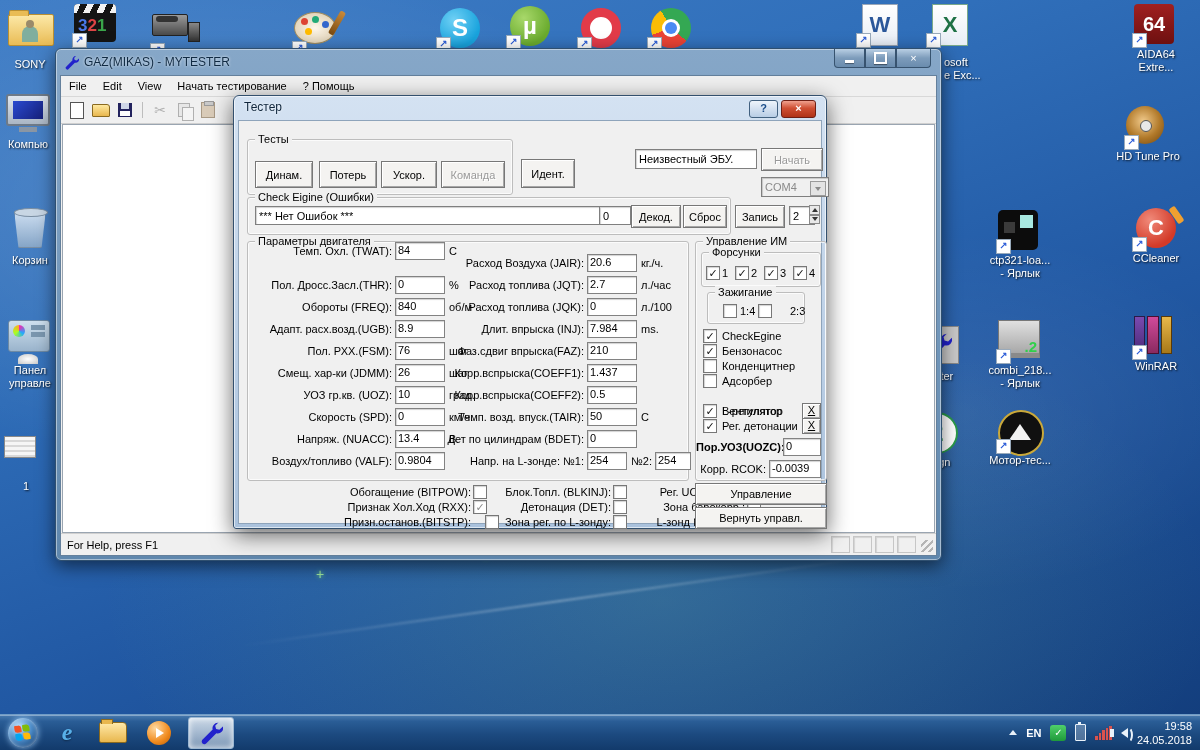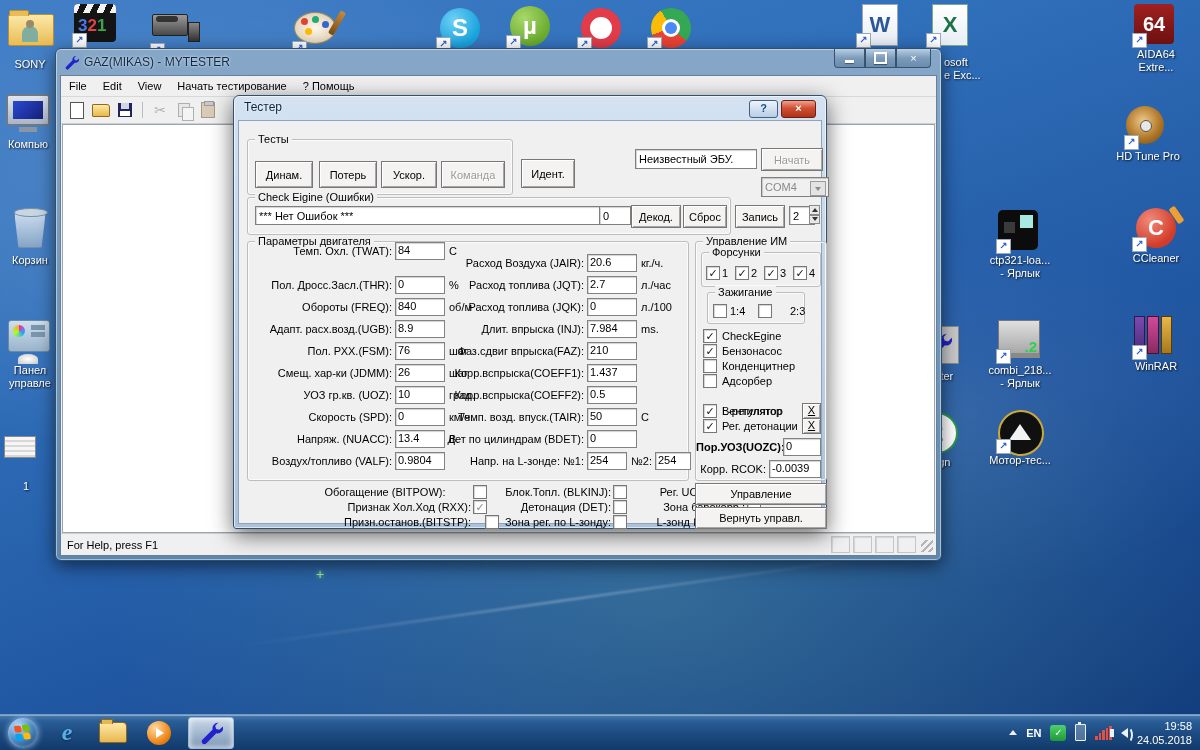--- a/index.html
+++ b/index.html
@@ -592,21 +592,21 @@
           <div class="imrow" style="left:91px;top:13px;gap:2px;">
               <span class="cb">
                 <span class="mk">✓</span>
               </span>
               <span>4</span>
             </div>
         </div>
 
         <div class="grp" style="left:11px;top:50px;width:96px;height:30px;">
           <span class="gt">Зажигание</span>
-          <div class="imrow" style="left:5px;top:11px;gap:3px;">
+          <div class="imrow" style="left:15px;top:11px;gap:3px;">
               <span class="cb">
                 <span class="mk"></span>
               </span>
               <span>1:4</span>
             </div>
           <div class="imrow" style="left:50px;top:11px;gap:18px;">
               <span class="cb">
                 <span class="mk"></span>
               </span>
               <span>2:3</span>
@@ -662,21 +662,21 @@
             <span class="pl" style="width:84px;font-weight:bold;">Пор.УОЗ(UOZC):</span>
             <span class="pf" style="width:32px;">0</span>
           </div>
         <div class="prow" style="left:0px;top:218px;">
             <span class="pl" style="width:70px;">Корр. RCOK:</span>
             <span class="pf" style="width:46px;">-0.0039</span>
           </div>
       </div>
 
       <div class="flag" style="left:60px;top:364px;">
-          <span class="fl" style="width:172px;text-align:center;">Обогащение (BITPOW):</span>
+          <span class="fl" style="width:172px;">Обогащение (BITPOW):</span>
           <span class="cb">
             <span class="mk gray"></span>
           </span>
         </div>
       <div class="flag" style="left:60px;top:379px;">
           <span class="fl" style="width:172px;">Признак Хол.Ход (RXX):</span>
           <span class="cb">
             <span class="mk gray">✓</span>
           </span>
         </div>

